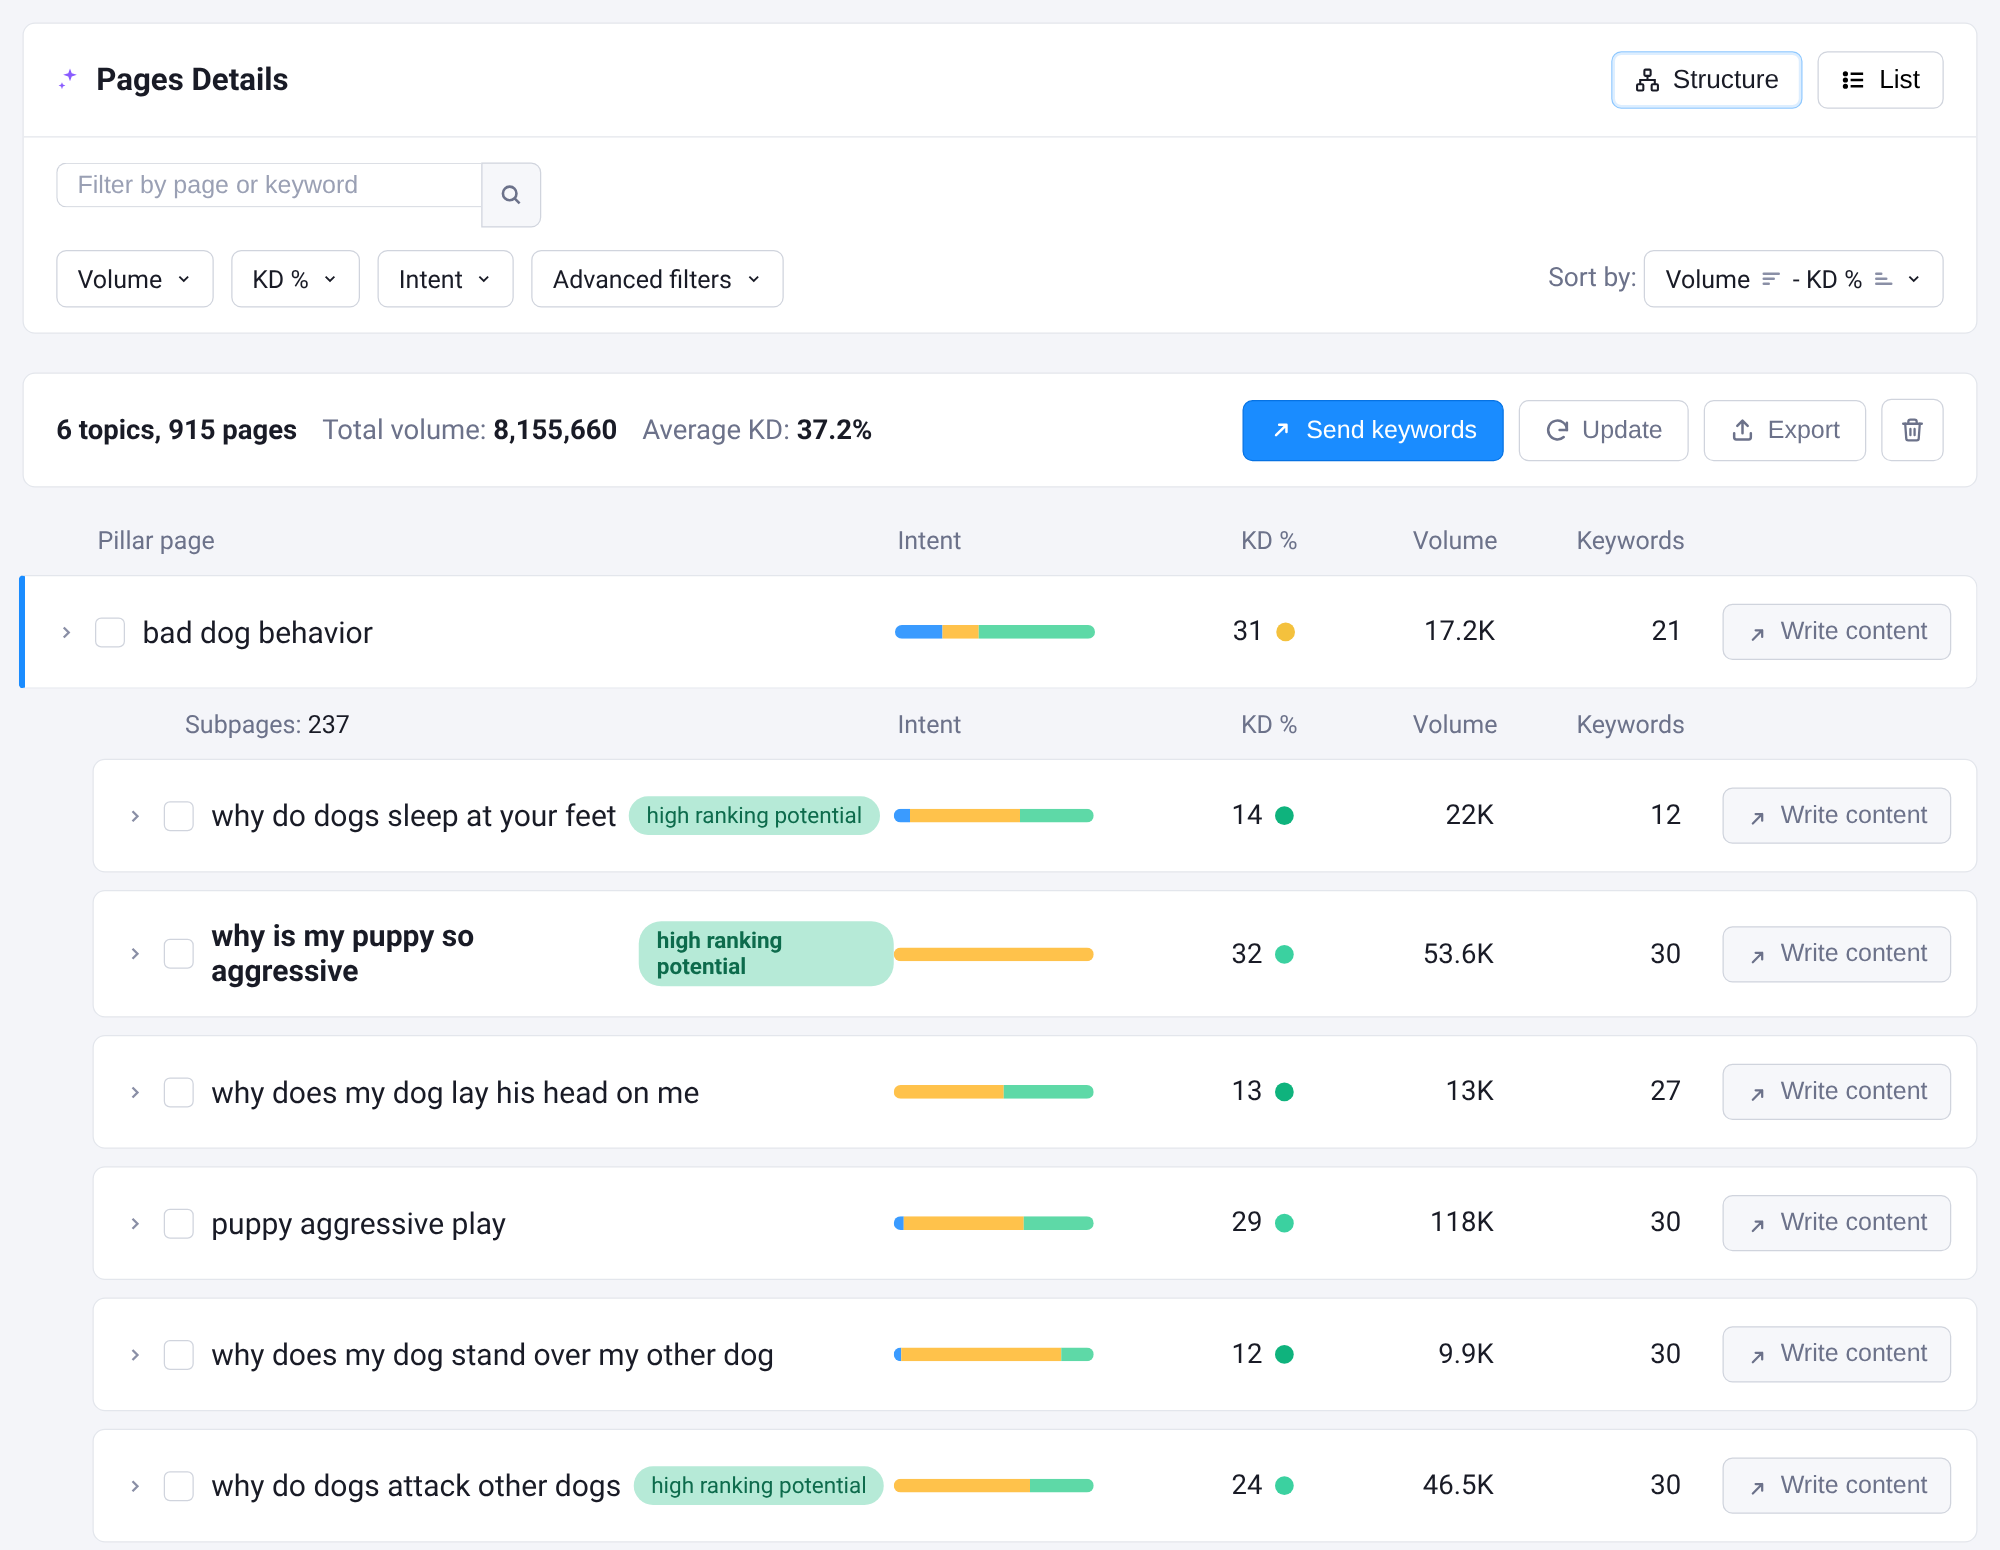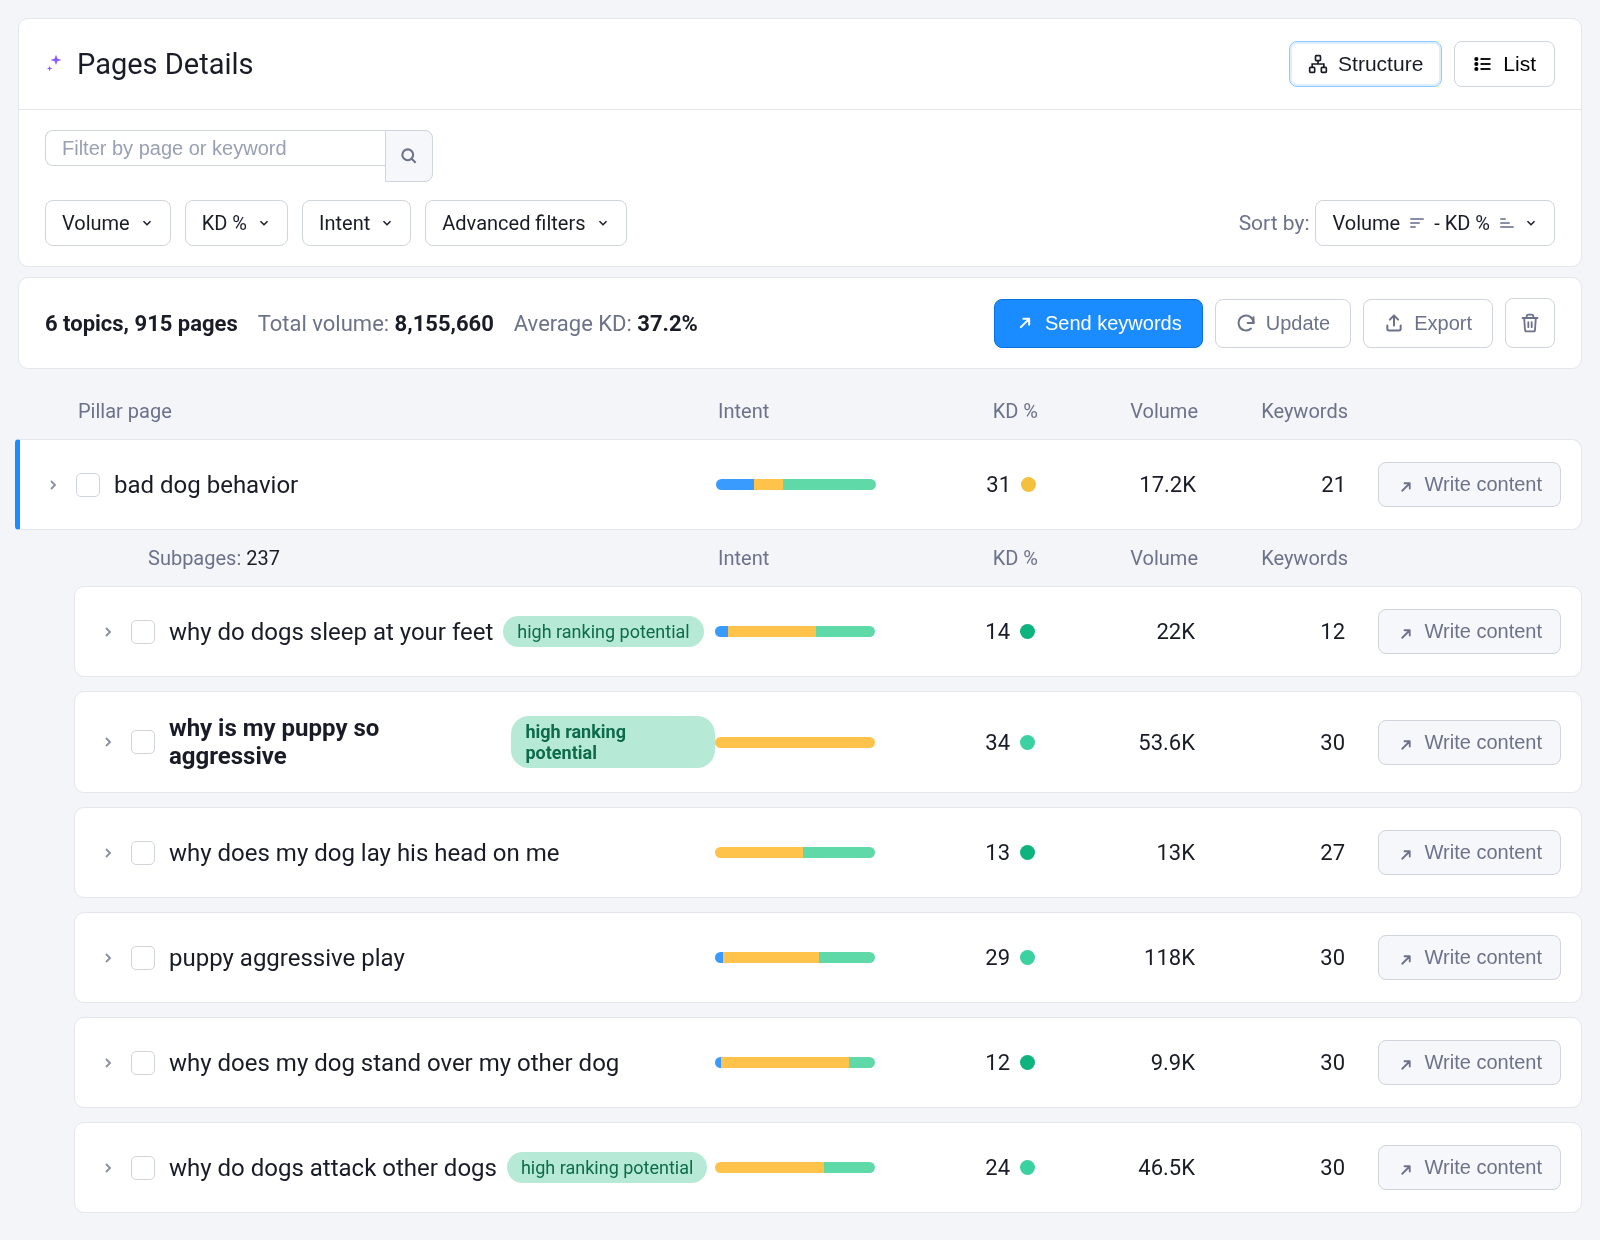--- a/index.html
+++ b/index.html
@@ -22,21 +22,21 @@
     --bar-orange:#ffc24b;
     --bar-green:#5ed9a7;
     --btn-bg:#f6f7fa;
   }
   *{box-sizing:border-box;}
   html,body{margin:0;padding:0;background:var(--bg);font-family:-apple-system,BlinkMacSystemFont,"Segoe UI",Roboto,Helvetica,Arial,sans-serif;color:var(--text);font-size:18px;}
   .app{width:1600px;min-height:1240px;padding:18px;}
   .card{background:var(--panel);border:1px solid var(--border);border-radius:10px;}
   
   .header{display:flex;align-items:center;justify-content:space-between;padding:22px 26px;border-bottom:1px solid var(--border);}
-  .title-wrap{display:flex;align-items:center;gap:10px;font-weight:400;font-size:29px;}
+  .title-wrap{display:flex;align-items:center;gap:10px;font-weight:700;font-size:25px;}
   .spark{color:#8a5cff;}
   .view-toggle{display:flex;gap:12px;}
   .toggle-btn{display:flex;align-items:center;gap:10px;border:1px solid var(--border2);border-radius:8px;padding:10px 18px;background:var(--panel);font-size:21px;cursor:pointer;}
   .toggle-btn.active{border-color:var(--blue-border);box-shadow:0 0 0 2px rgba(26,140,255,.15) inset;color:var(--text);}
   
   .filter-row{padding:20px 26px;display:flex;flex-direction:column;gap:18px;}
   .search-wrap{display:flex;}
   .search-input{width:340px;height:36px;border:1px solid var(--border2);border-right:none;border-radius:8px 0 0 8px;padding:0 16px;font-size:20px;color:var(--text);}
   .search-input::placeholder{color:#9aa0b4;}
   .search-btn{width:48px;height:52px;border:1px solid var(--border2);border-radius:0 8px 8px 0;background:var(--btn-bg);display:flex;align-items:center;justify-content:center;cursor:pointer;}
@@ -49,21 +49,21 @@
   .sort-chip{display:flex;align-items:center;gap:10px;border:1px solid var(--border2);border-radius:8px;padding:10px 16px;font-size:20px;background:var(--panel);cursor:pointer;}
   .sortglyph{display:inline-flex;flex-direction:column;gap:2px;}
   .sortglyph span{display:block;height:2px;background:#8a8fa6;border-radius:1px;}
   .sortglyph.desc span:nth-child(1){width:14px;}
   .sortglyph.desc span:nth-child(2){width:10px;}
   .sortglyph.desc span:nth-child(3){width:6px;}
   .sortglyph.asc span:nth-child(1){width:6px;}
   .sortglyph.asc span:nth-child(2){width:10px;}
   .sortglyph.asc span:nth-child(3){width:14px;}
   
-  .statbar{margin-top:10px;display:flex;align-items:center;justify-content:space-between;padding:20px 26px;}
+  .statbar{margin-top:31px;display:flex;align-items:center;justify-content:space-between;padding:20px 26px;}
   .stats{display:flex;align-items:baseline;gap:20px;font-size:22px;}
   .stats strong{font-weight:700;}
   .stat-muted{color:var(--muted);font-weight:400;}
   .actions{display:flex;align-items:center;gap:12px;}
   .pbtn{display:flex;align-items:center;gap:10px;border:1px solid var(--border2);border-radius:8px;padding:12px 20px;font-size:20px;background:var(--panel);cursor:pointer;color:var(--muted);}
   .pbtn.primary{background:var(--blue);border-color:var(--blue-dark);color:#fff;}
   .iconbtn{width:50px;height:50px;border:1px solid var(--border2);border-radius:8px;display:flex;align-items:center;justify-content:center;background:var(--panel);cursor:pointer;color:var(--muted);}
   
   .table-wrap{margin-top:14px;}
   .thead,.tsubhead{display:flex;align-items:center;padding:16px 26px 16px 60px;color:var(--muted);font-size:20px;}
@@ -356,21 +356,21 @@
             <span class="page-name">why is my puppy so aggressive</span>
             <span class="tag">high ranking potential</span>
           </div>
           <div class="col-intent">
             <div class="intent-bar">
               <span style="background:#ffc24b;width:100%"></span>
             </div>
           </div>
           <div class="col-kd">
             <div class="kd-wrap">
-              <span>34</span>
+              <span>32</span>
               <span class="dot" style="background:#3bd1a0"></span>
             </div>
           </div>
           <div class="col-vol vol">53.6K</div>
           <div class="col-kw kw">30</div>
           <div class="col-act">
             <button class="wbtn">
               <span>
                 <svg width="18" height="18" viewBox="0 0 24 24" fill="none" stroke="#6c728a" stroke-width="2.4" stroke-linecap="round" stroke-linejoin="round">
                   <path d="M7 17l10-10M17 7h-7M17 7v7"></path>

